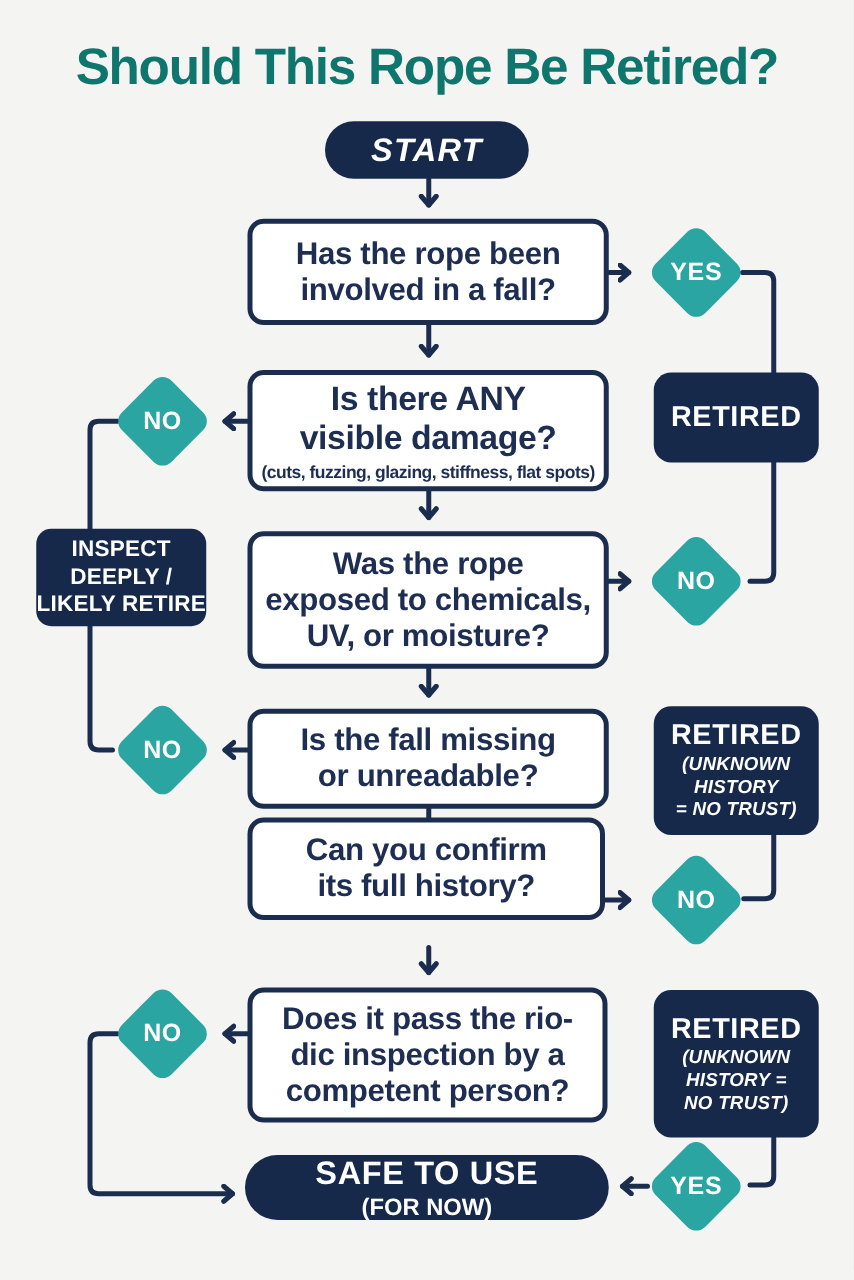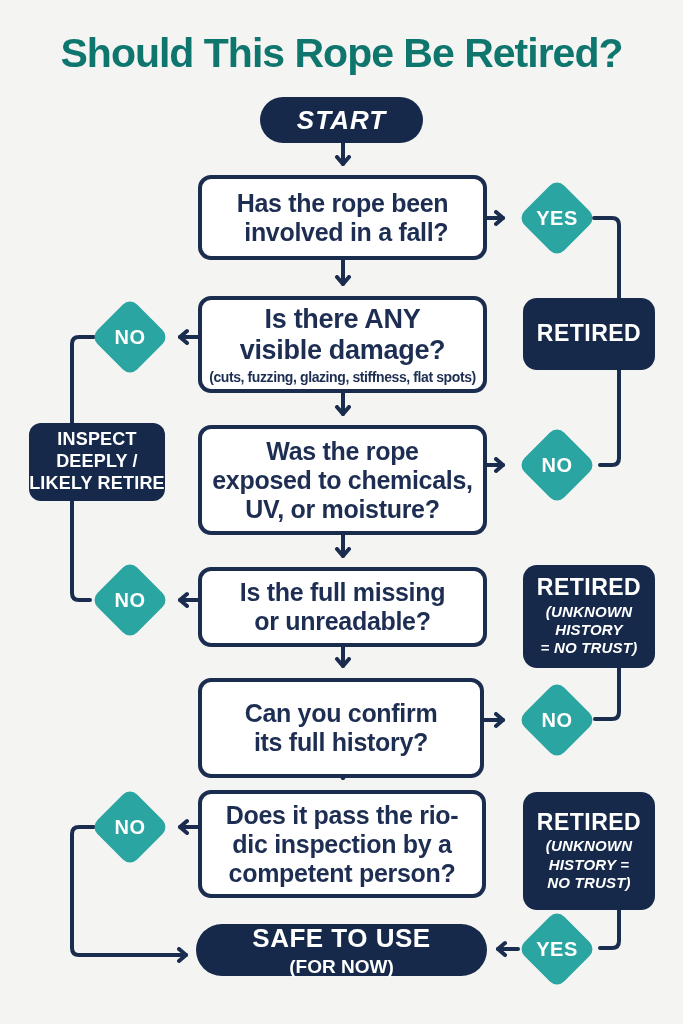--- a/index.html
+++ b/index.html
@@ -90,21 +90,21 @@
       <path d="M198,827 H180" marker-end="url(#ah)"></path>
 
       <path d="M94,827 H79 Q72,827 72,834 V948 Q72,955 79,955 H186" marker-end="url(#ah)"></path>
     </g>
   </svg>
 
   <div class="node navybox pill" style="left:260px;top:97px;width:163px;height:46px;font-style:italic;">
     <div class="start-label">START</div>
   </div>
 
-  <div class="node qbox" style="left:198px;top:175px;width:289px;height:85px;text-align:right;">
+  <div class="node qbox" style="left:198px;top:175px;width:289px;height:85px;">
     <div class="qmain prewrap">Has the rope been
 involved in a fall?</div>
   </div>
 
   <div class="diamond" style="left:517px;top:178px;">
     <div class="shape"></div>
     <div class="dlabel">YES</div>
   </div>
 
   <div class="node navybox" style="left:523px;top:298px;width:132px;height:72px;">
@@ -140,30 +140,30 @@
   </div>
 
   <div class="node navybox" style="left:523px;top:565px;width:132px;height:103px;">
     <div class="nb-title">RETIRED</div>
     <div class="nb-sub prewrap">(UNKNOWN
 HISTORY
 = NO TRUST)</div>
   </div>
 
   <div class="node qbox" style="left:198px;top:567px;width:289px;height:80px;">
-    <div class="qmain prewrap">Is the full missing
+    <div class="qmain prewrap">Is the fall missing
 or unreadable?</div>
   </div>
 
   <div class="diamond" style="left:90px;top:560px;">
     <div class="shape"></div>
     <div class="dlabel">NO</div>
   </div>
 
-  <div class="node qbox" style="left:198px;top:678px;width:286px;height:100px;">
+  <div class="node qbox" style="left:198px;top:654px;width:286px;height:82px;">
     <div class="qmain prewrap">Can you confirm
 its full history?</div>
   </div>
 
   <div class="diamond" style="left:517px;top:680px;">
     <div class="shape"></div>
     <div class="dlabel">NO</div>
   </div>
 
   <div class="node navybox" style="left:523px;top:792px;width:132px;height:118px;">

